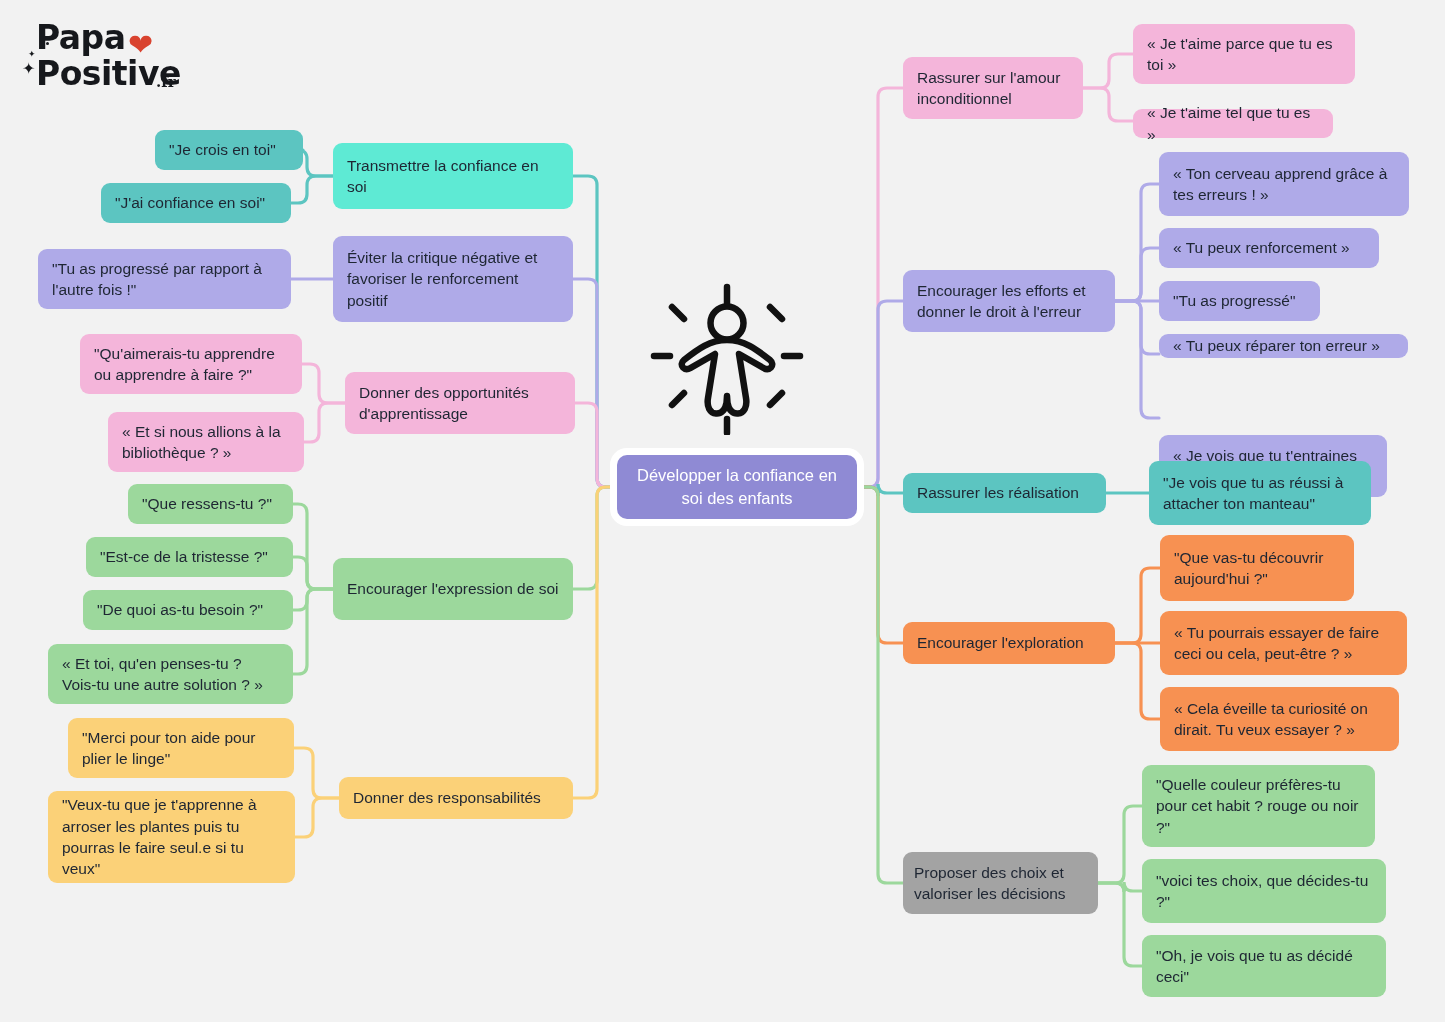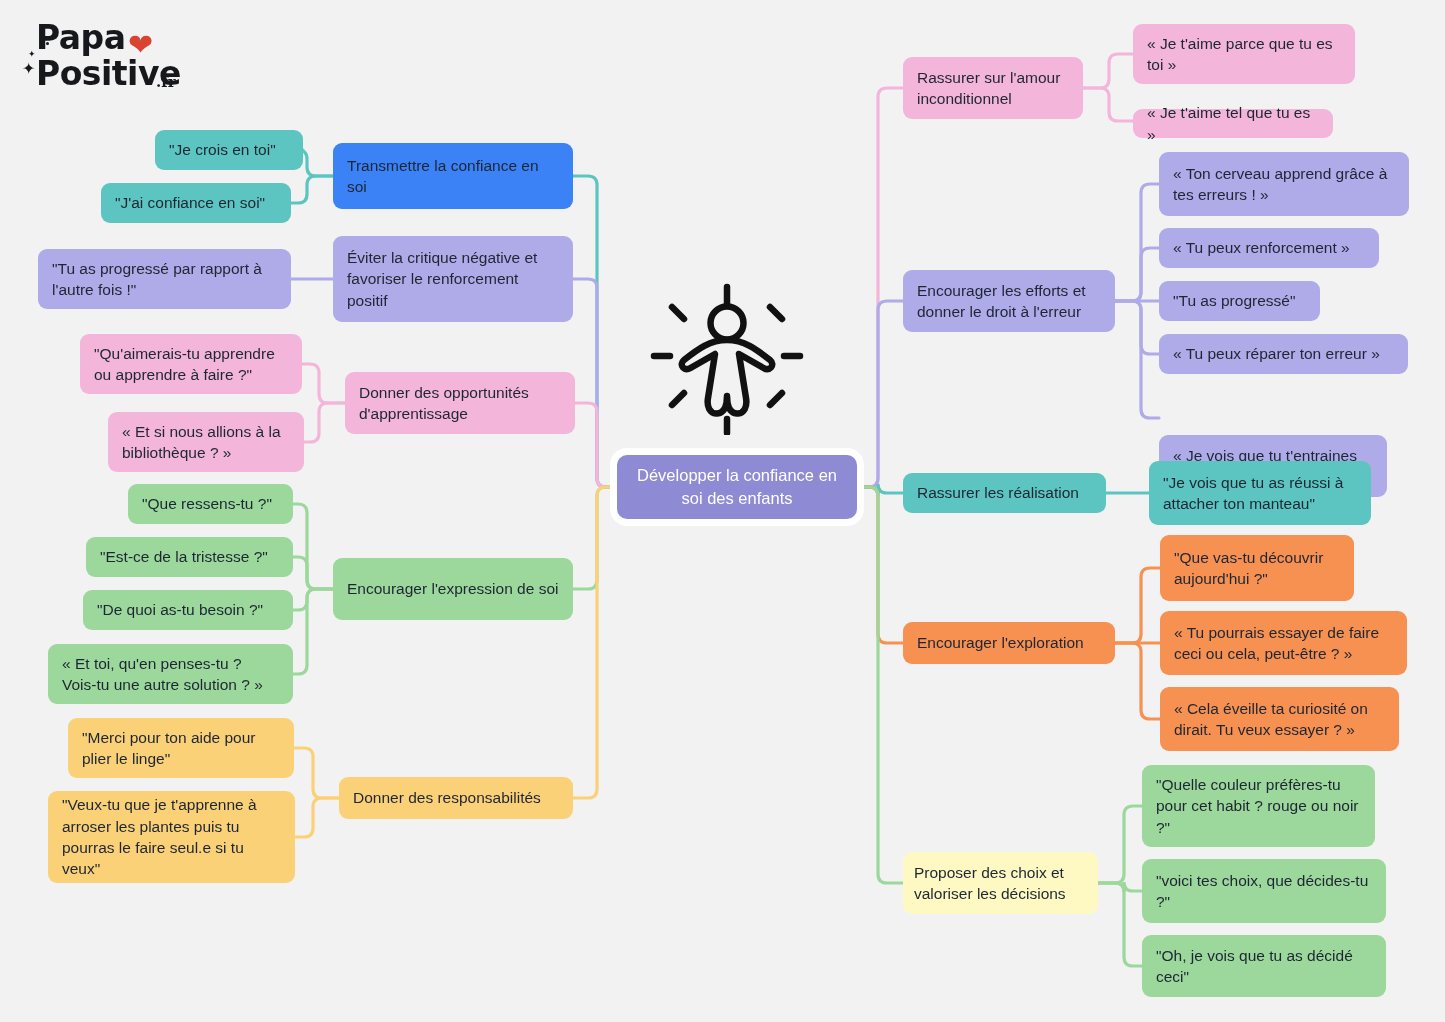--- a/index.html
+++ b/index.html
@@ -121,21 +121,21 @@
       <line x1="24" y1="122" x2="36" y2="110"></line>
       <line x1="122" y1="122" x2="134" y2="110"></line>
     </g>
   </svg>
 
   <div class="node center" id="center-node" style="left: 617px; top: 455px; width: 240px; height: 64px; background: rgb(143, 138, 212);">
     <span>Développer la confiance en soi des enfants</span>
   </div>
 
   <div id="nodes">
-      <div class="node" style="left: 333px; top: 143px; width: 240px; height: 66px; background: #3b82f6;">
+      <div class="node" style="left: 333px; top: 143px; width: 240px; height: 66px; background: #5eead4;">
         <span>Transmettre la confiance en soi</span>
       </div>
       <div class="node" style="left: 155px; top: 130px; width: 148px; height: 40px; background: rgb(92, 197, 193);">
         <span>"Je crois en toi"</span>
       </div>
       <div class="node" style="left: 101px; top: 183px; width: 190px; height: 40px; background: rgb(92, 197, 193);">
         <span>"J'ai confiance en soi"</span>
       </div>
       <div class="node" style="left: 333px; top: 236px; width: 240px; height: 86px; background: rgb(175, 170, 232);">
         <span>Éviter la critique négative et favoriser le renforcement positif</span>
@@ -190,21 +190,21 @@
       </div>
       <div class="node" style="left: 1159px; top: 152px; width: 250px; height: 64px; background: rgb(175, 170, 232);">
         <span>« Ton cerveau apprend grâce à tes erreurs ! »</span>
       </div>
       <div class="node" style="left: 1159px; top: 228px; width: 220px; height: 40px; background: rgb(175, 170, 232);">
         <span>« Tu peux renforcement »</span>
       </div>
       <div class="node" style="left: 1159px; top: 281px; width: 161px; height: 40px; background: rgb(175, 170, 232);">
         <span>"Tu as progressé"</span>
       </div>
-      <div class="node" style="left: 1159px; top: 334px; width: 249px; height: 40px; background: rgb(175, 170, 232);">
+      <div class="node" style="left: 1159px; top: 334px; width: 249px; height: 24px; background: rgb(175, 170, 232);">
         <span>« Tu peux réparer ton erreur »</span>
       </div>
       <div class="node" style="left: 1159px; top: 387px; width: 228px; height: 62px; background: rgb(175, 170, 232); margin-top: 48px;">
         <span>« Je vois que tu t'entraines beaucoup »</span>
       </div>
       <div class="node" style="left: 903px; top: 473px; width: 203px; height: 40px; background: rgb(92, 197, 193);">
         <span>Rassurer les réalisation</span>
       </div>
       <div class="node" style="left: 1149px; top: 461px; width: 222px; height: 64px; background: rgb(92, 197, 193);">
         <span>"Je vois que tu as réussi à attacher ton manteau"</span>
@@ -214,21 +214,21 @@
       </div>
       <div class="node" style="left: 1160px; top: 535px; width: 194px; height: 66px; background: rgb(247, 145, 82);">
         <span>"Que vas-tu découvrir aujourd'hui ?"</span>
       </div>
       <div class="node" style="left: 1160px; top: 611px; width: 247px; height: 64px; background: rgb(247, 145, 82);">
         <span>« Tu pourrais essayer de faire ceci ou cela, peut-être ? »</span>
       </div>
       <div class="node" style="left: 1160px; top: 687px; width: 239px; height: 64px; background: rgb(247, 145, 82);">
         <span>« Cela éveille ta curiosité on dirait. Tu veux essayer ? »</span>
       </div>
-      <div class="node" style="left: 903px; top: 852px; width: 195px; height: 62px; background: #fef9c3; padding-left: 11px;">
+      <div class="node" style="left: 903px; top: 852px; width: 195px; height: 62px; background: #a3a3a3; padding-left: 11px;">
         <span>Proposer des choix et valoriser les décisions</span>
       </div>
       <div class="node" style="left: 1142px; top: 765px; width: 233px; height: 82px; background: rgb(156, 216, 156);">
         <span>"Quelle couleur préfères-tu pour cet habit ? rouge ou noir ?"</span>
       </div>
       <div class="node" style="left: 1142px; top: 859px; width: 244px; height: 64px; background: rgb(156, 216, 156);">
         <span>"voici tes choix, que décides-tu ?"</span>
       </div>
       <div class="node" style="left: 1142px; top: 935px; width: 244px; height: 62px; background: rgb(156, 216, 156);">
         <span>"Oh, je vois que tu as décidé ceci"</span>

